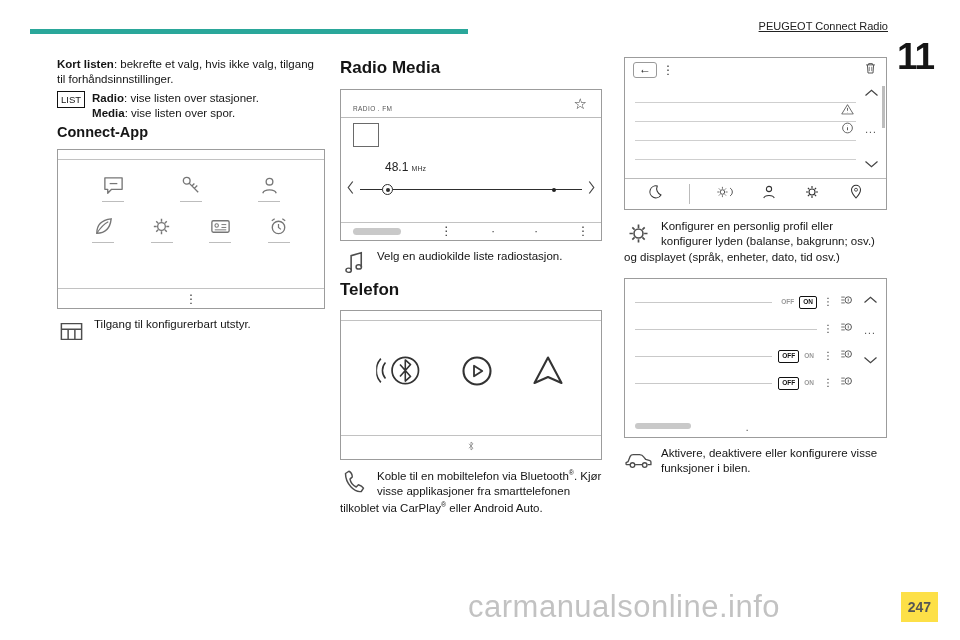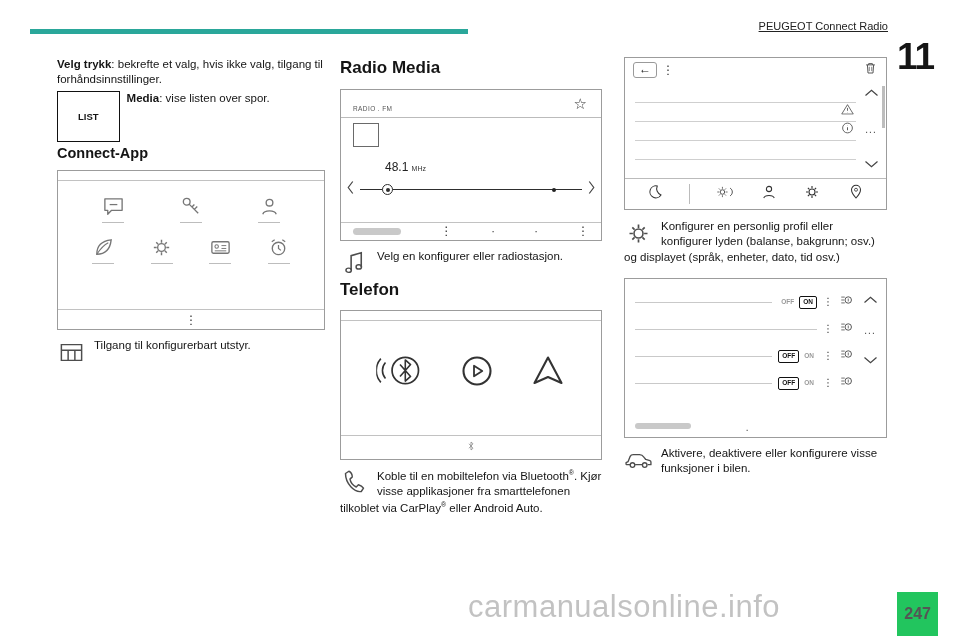--- a/index.html
+++ b/index.html
@@ -16,21 +16,21 @@
   .col { position:absolute; top:57px; font-size:11.5px; line-height:1.33; }
   .col1 { left:57px;  width:268px; }
   .col2 { left:340px; width:262px; }
   .col3 { left:624px; width:263px; }
   p { margin:0 0 2px; }
   .col-h { font-size:17px; font-weight:bold; margin:0 0 9px; clear:both; }
   .section-h { font-size:21px; font-weight:400; color:#96b0ac; margin:15px 0 9px; clear:both; }
   .sub-h { font-size:14.5px; font-weight:bold; margin:0 0 7px; clear:both; }
 
   .listrow { display:flex; gap:7px; margin:3px 0 2px; }
-  .listbox { border:1.6px solid #111; font-weight:bold; font-size:9.5px; padding:20px; align-self:flex-start; line-height:1; }
+  .listbox { border:1.6px solid #111; font-weight:normal; font-size:9.5px; padding:3px; align-self:flex-start; line-height:1; }
 
   
   .screen { border:1px solid #9c9c9c; background:#fff; position:relative; }
   .scr-top { height:10px; border-bottom:1px solid #c2c2c2; }
   .vmore { font-size:12px; color:#333; line-height:1; }
   .chev { color:#444; }
 
   
   .app-screen { height:160px; margin:2px 0 8px; }
   .app-grid { padding:14px 16px 0; }
@@ -107,22 +107,22 @@
   .bdot { position:absolute; left:46%; bottom:0; font-size:10px; color:#444; }
 
   
   .caption { margin:5px 0 13px; }
   .cap-ic { float:left; width:29px; height:27px; margin:1px 8px 2px 0; color:#4d4d4d; }
   .cap-ic svg { width:100%; height:100%; }
   sup { font-size:7px; }
 
   
   .watermark { position:absolute; left:468px; top:589px; font-size:31px; color:#9b9b9b; opacity:.6; letter-spacing:.5px; }
-  .pagenum { position:absolute; right:22px; top:592px; background:#22c55e; color:#555;
-             font-size:16px; font-weight:bold; padding:13px 7px; }
+  .pagenum { position:absolute; right:22px; top:592px; background:#fde047; color:#555;
+             font-size:14px; font-weight:bold; padding:7px 7px; }
 </style>
 </head>
 <body>
 
 <svg width="0" height="0" style="position:absolute" aria-hidden="true">
   <defs>
     <symbol id="i-chat" viewBox="0 0 24 24">
         <path d="M3 4h18v12h-11l-4 4v-4H3z" fill="none" stroke="currentColor" stroke-width="1.4" stroke-linejoin="round"></path>
         <path d="M8 10h8" stroke="currentColor" stroke-width="1.3"></path>
       </symbol>
@@ -228,25 +228,26 @@
   </defs>
 </svg>
 
 <div class="page">
 
   <div class="topbar" style="background: rgb(42, 167, 154);"></div>
   <div class="header-title">PEUGEOT Connect Radio</div>
   <div class="chapter">11</div>
 
   <div class="col col1">
-    <p><b>Velg trykk</b><span>: bekrefte et valg, hvis ikke valg, tilgang til forhåndsinnstillinger.</span></p>
+    <p><b>Kort listen</b><span>: bekrefte et valg, hvis ikke valg, tilgang til forhåndsinnstillinger.</span></p>
 
     <div class="listrow">
       <span class="listbox">LIST</span>
       <div>
+        <div><b>Radio</b><span>: vise listen over stasjoner.</span></div>
         <div><b>Media</b><span>: vise listen over spor.</span></div>
       </div>
     </div>
 
 
     <div class="sub-h">Connect-App</div>
 
     <div class="screen app-screen">
       <div class="scr-top"></div>
       <div class="app-grid">
@@ -343,21 +344,21 @@
         <span class="dotg">·</span>
         <span class="dotg">·</span>
         <span class="vmore">⋮</span>
       </div>
     </div>
 
     <div class="caption">
       <span class="cap-ic"><svg viewBox="0 0 24 24">
             <use href="#i-note"></use>
           </svg></span>
-      <span>Velg en konfigurer eller radiostasjon.</span>
+      <span>Velg en audiokilde liste radiostasjon.</span>
     </div>
 
     <div class="col-h">Telefon</div>
 
     <div class="screen phone-screen">
       <div class="scr-top"></div>
       <div class="phone-icons">
         <span><svg viewBox="0 0 36 28" width="48" height="37">
               <use href="#i-btcircle"></use>
             </svg></span>

